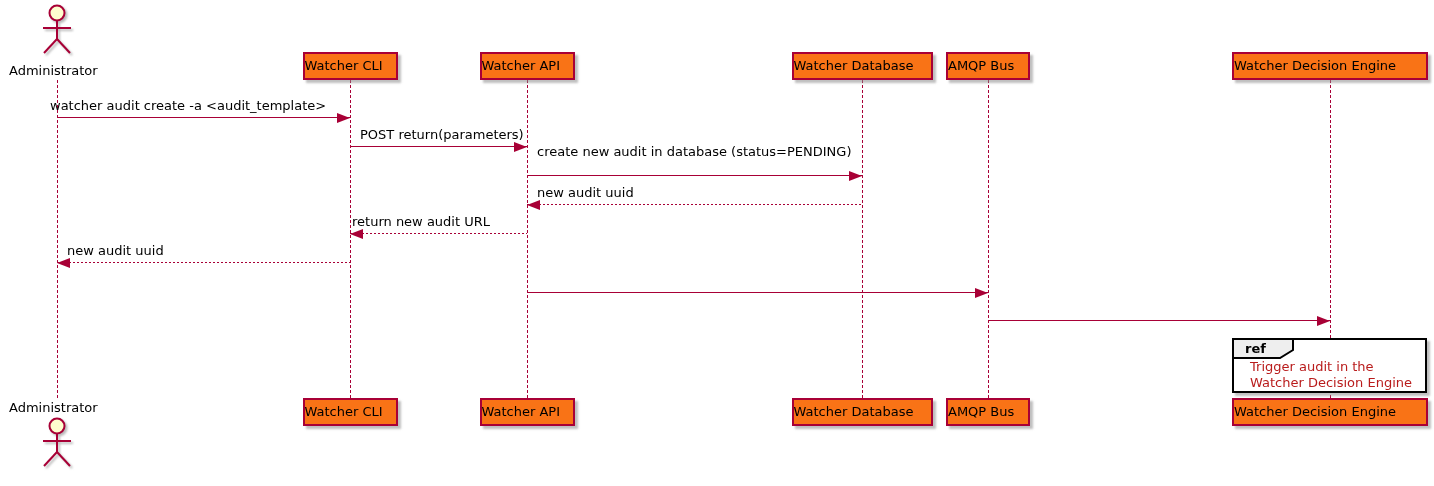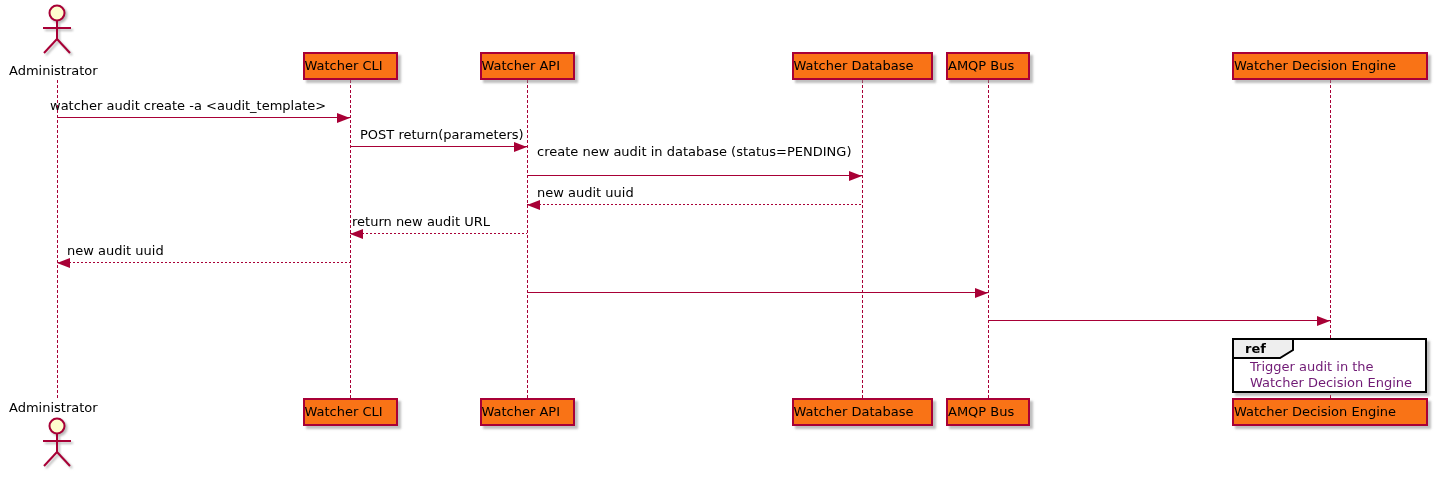--- a/index.html
+++ b/index.html
@@ -73,21 +73,21 @@
     position: absolute;
     left: 11px;
     top: 1px;
     font-size: 13px;
     font-weight: bold;
     color: #000;
   }
   .ref-line {
     position: absolute;
     left: 16px;
-    color: #701a75;
+    color: #b91c1c;
     font-size: 13px;
     line-height: 16px;
     white-space: nowrap;
   }
   .actor-svg {
     position: absolute;
     filter: drop-shadow(2.5px 2.5px 1px rgba(140,140,140,0.6));
   }
 </style>
 </head>

